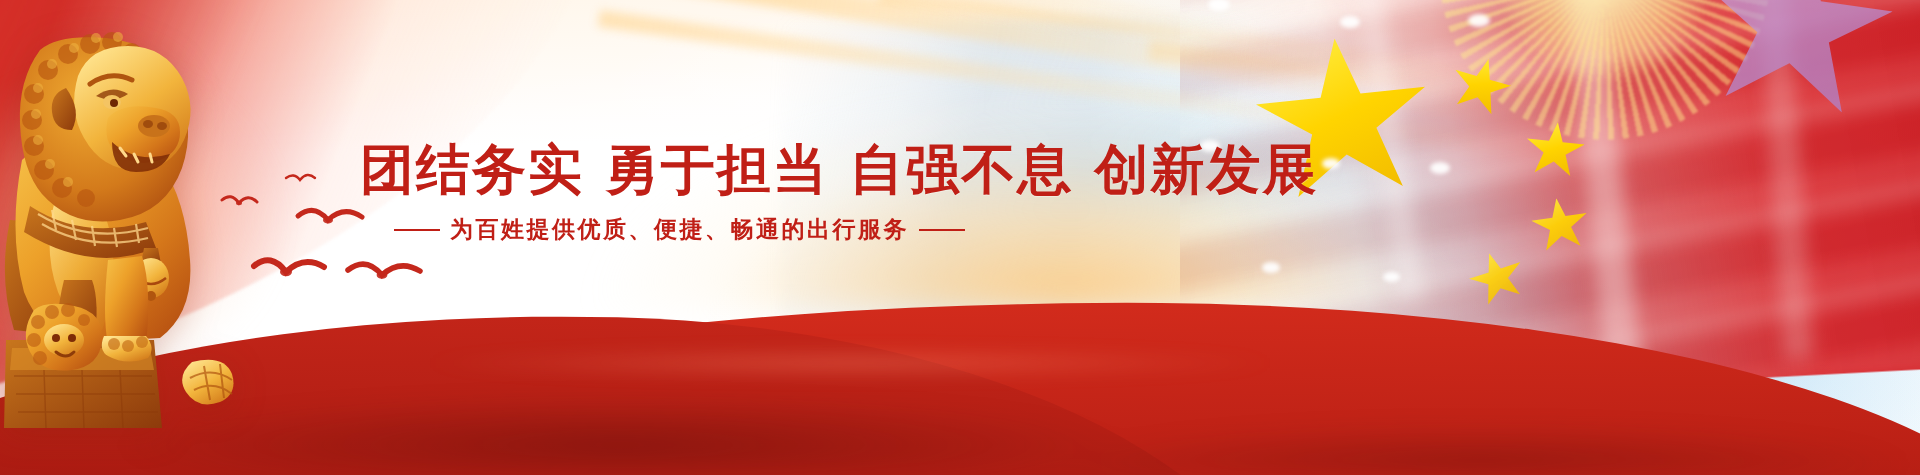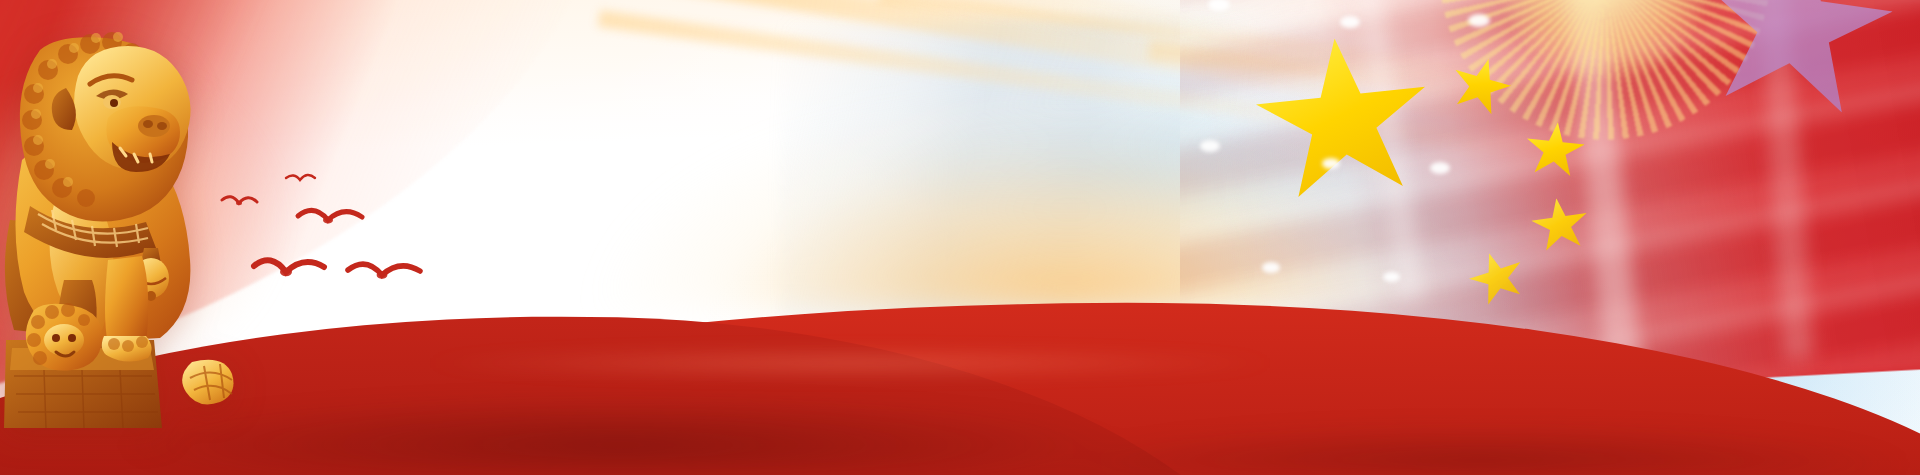--- a/index.html
+++ b/index.html
@@ -423,15 +423,21 @@
       <g fill="#c4281c" opacity=".9">
         <ellipse cx="130" cy="70" rx="5" ry="3.6"></ellipse>
         <ellipse cx="88" cy="122" rx="6" ry="4.2"></ellipse>
         <ellipse cx="184" cy="125" rx="5.4" ry="3.8"></ellipse>
         <ellipse cx="41" cy="53" rx="3" ry="2.2"></ellipse>
       </g>
     </svg>
   </div>
 
   <div class="text-block">
+    <h1 class="headline">团结务实  勇于担当  自强不息  创新发展</h1>
+    <div class="subline">
+      <span class="rule"></span>
+      <span class="subtitle">为百姓提供优质、便捷、畅通的出行服务</span>
+      <span class="rule"></span>
+    </div>
   </div>
 
 </div>
 
 </body></html>

